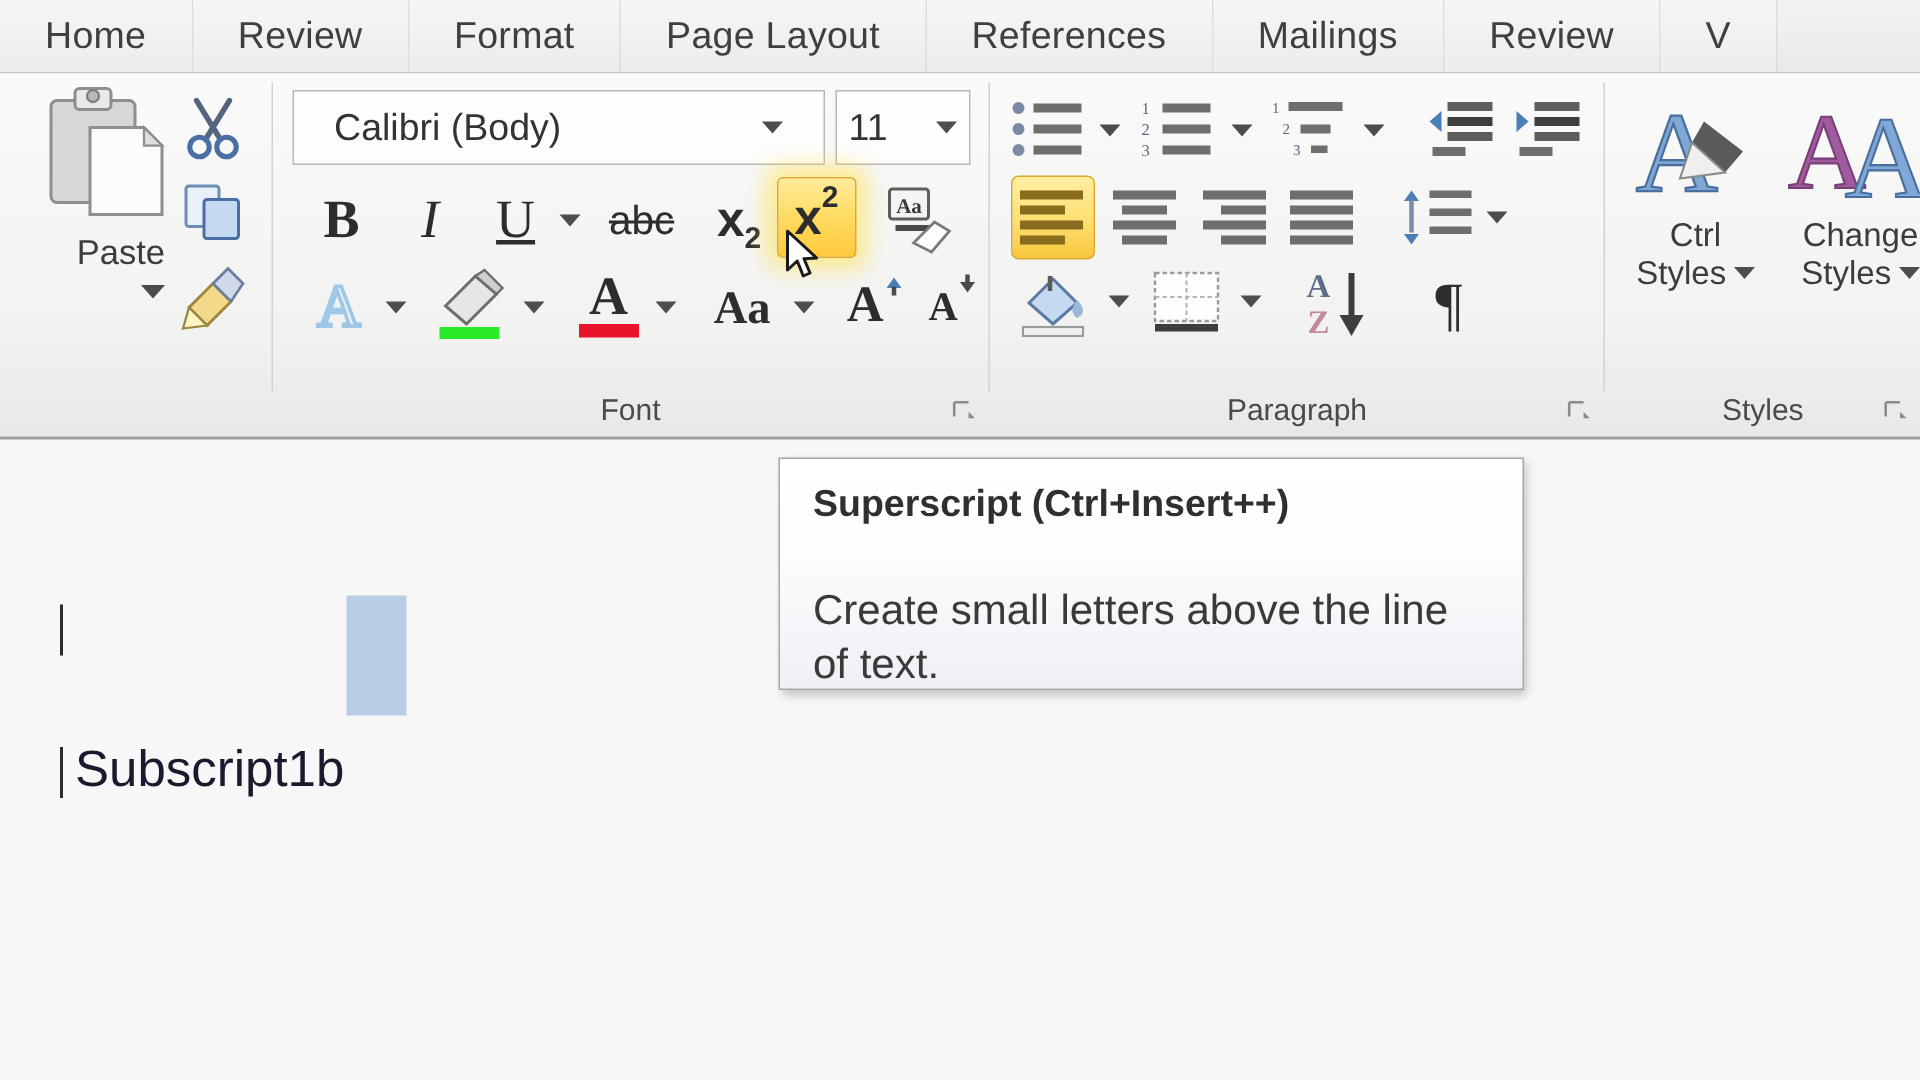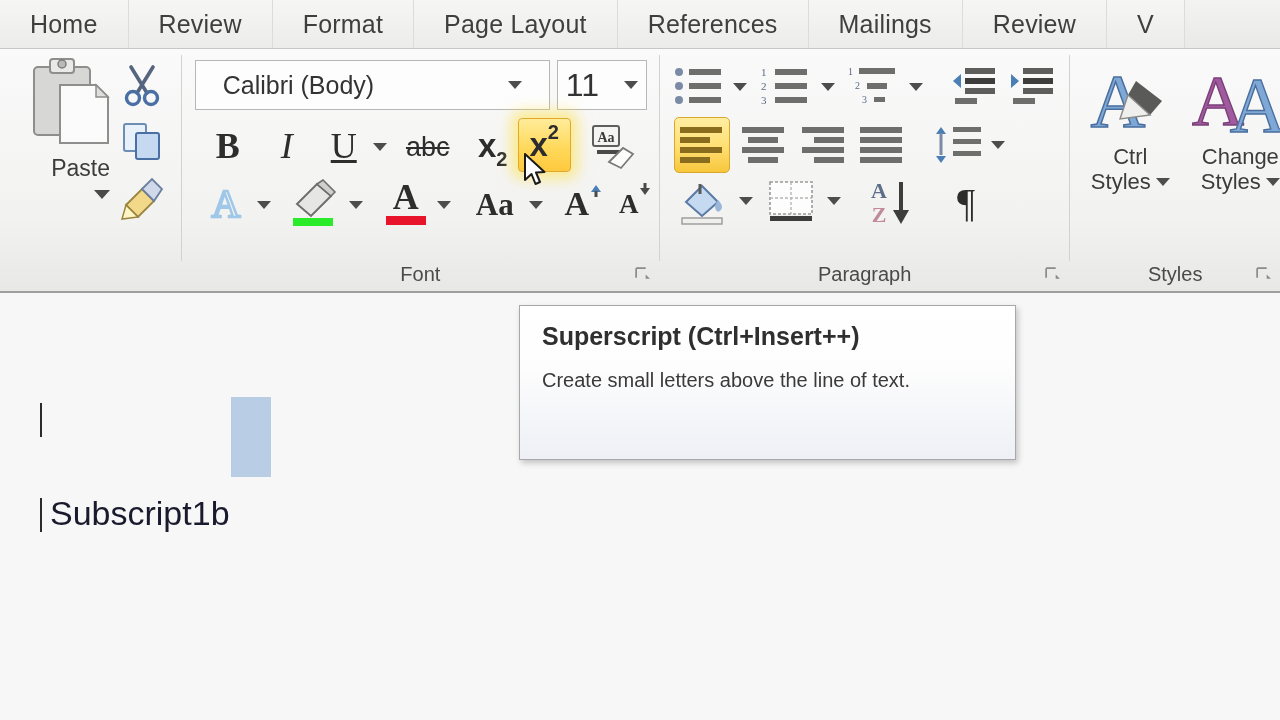--- a/index.html
+++ b/index.html
@@ -77,21 +77,21 @@
     position: absolute; left: 13px; top: 11px; width: 355px; height: 50px;
     background: #fdfdfd; border: 1px solid #b7b7b5;
     display: flex; align-items: center; padding: 0 27px;
   }
   .font-name-box .val { font-size: 25px; color: #333; flex: 1; }
   .font-size-box {
     position: absolute; left: 375px; top: 11px; width: 90px; height: 50px;
     background: #fdfdfd; border: 1px solid #b7b7b5;
     display: flex; align-items: center; padding: 0 8px;
   }
-  .font-size-box .val { font-size: 32px; color: #333; flex: 1; }
+  .font-size-box .val { font-size: 25px; color: #333; flex: 1; }
   .mini-caret {
     width: 0; height: 0;
     border-left: 7px solid transparent; border-right: 7px solid transparent;
     border-top: 8px solid #4d4d4d;
   }
   .fbtn {
     position: absolute; display: flex; align-items: center; justify-content: center;
     color: #2d2d2d;
   }
   .fbtn.hot {
@@ -128,21 +128,21 @@
 
   
   .tooltip {
     position: absolute; left: 519px; top: 305px; width: 497px; height: 155px;
     background: linear-gradient(180deg, #ffffff 0%, #fdfdfd 40%, #eef0f6 100%);
     border: 1px solid #a8a8a8;
     box-shadow: 2px 3px 6px rgba(0,0,0,.22);
     padding: 16px 22px 0 22px;
   }
   .tooltip .tt-title { font-size: 25px; font-weight: bold; color: #2f2f2f; }
-  .tooltip .tt-body { font-size: 20px; color: #3a3a3a; line-height: 1.28; margin-top: 17px; }
+  .tooltip .tt-body { font-size: 28px; color: #3a3a3a; line-height: 1.28; margin-top: 38px; }
 
   
   .cursor { position: absolute; left: 523px; top: 153px; width: 26px; height: 36px; }
 </style>
 </head>
 <body>
 
 <div id="app">
 
   <div class="tabbar">

